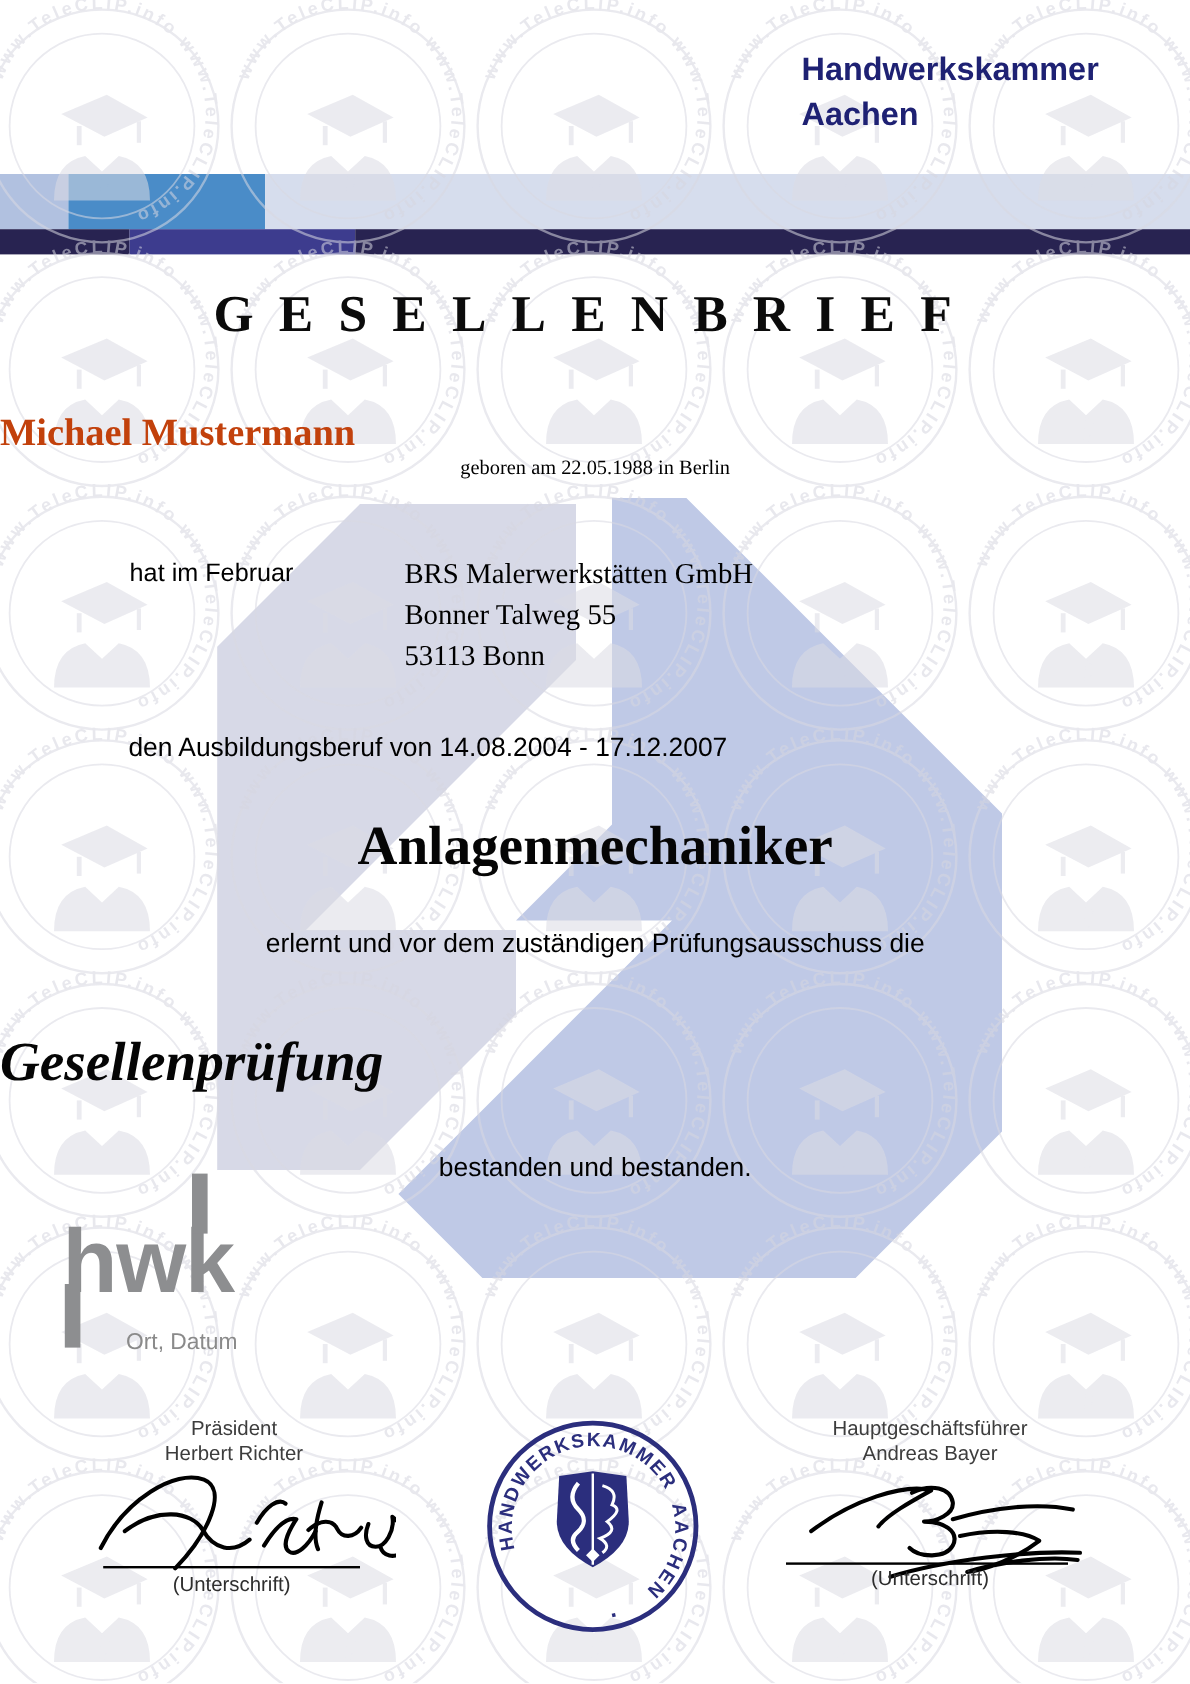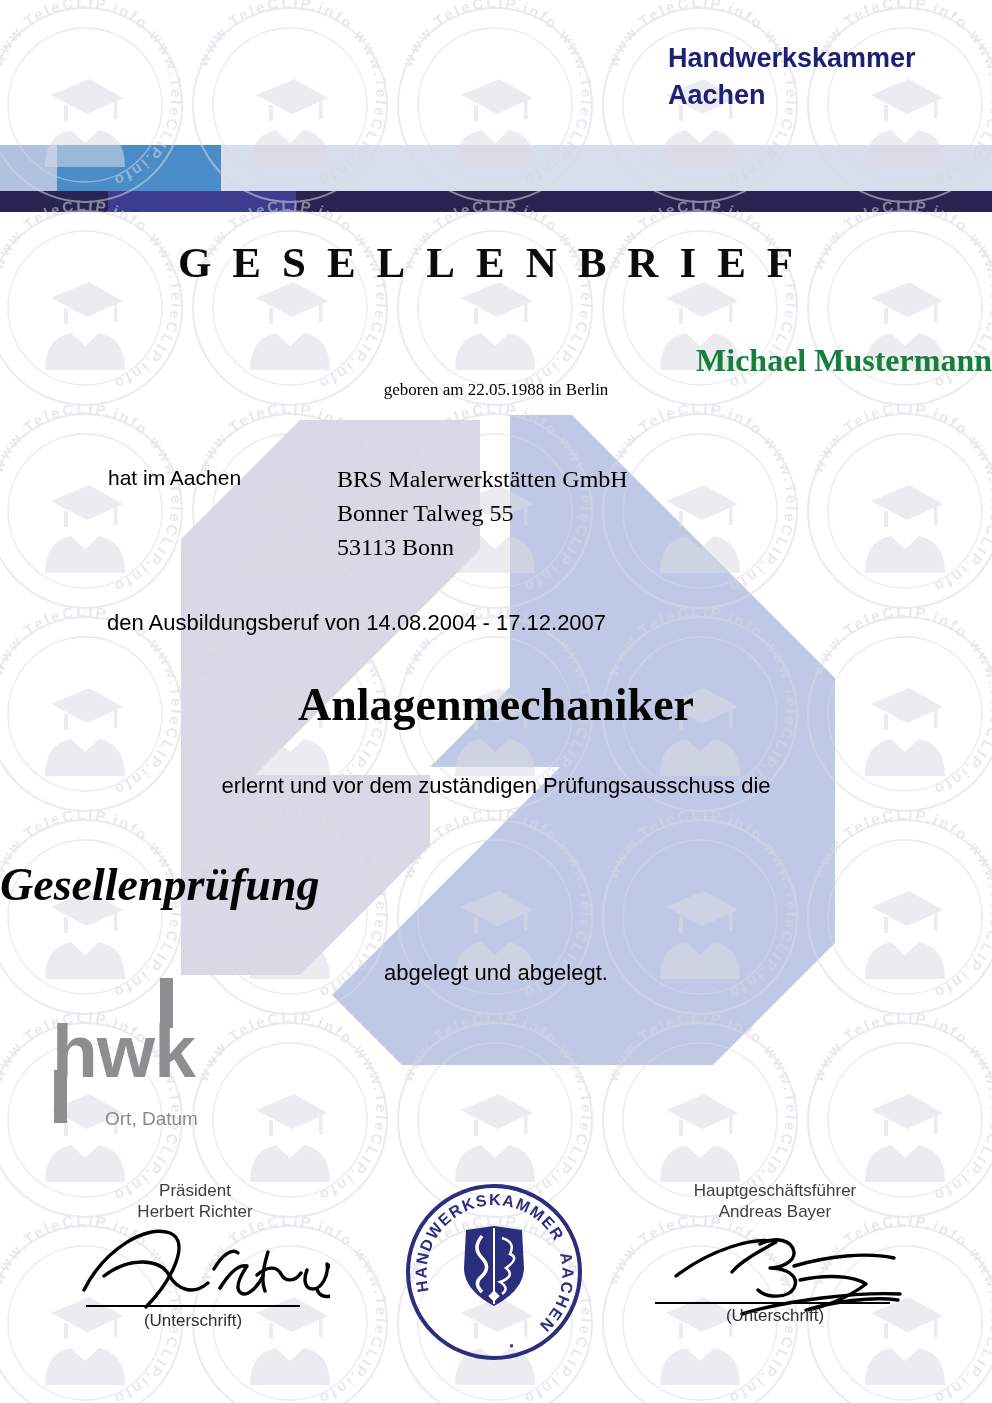--- a/index.html
+++ b/index.html
@@ -14,22 +14,22 @@
   
   .org-name{left:668px;top:40px;width:300px;font-weight:bold;font-size:27px;line-height:37px;color:#1e2173;}
   
   .bar{left:0;width:992px;display:flex;}
   .bar1{top:145px;height:46px;}
   .bar2{top:191px;height:21px;}
   .bar span{display:block;height:100%;}
   
   .doc-title{left:0;top:238px;width:992px;text-align:center;font-family:Liberation Serif, serif;
              font-weight:600;font-size:43px;letter-spacing:21px;color:#0b0b0b;}
-  .recipient-name{left:0;top:342px;width:992px;text-align:right;font-family:"Liberation Serif",serif;
-             font-weight:bold;font-size:32px;color:#15803d;}
+  .recipient-name{left:0;top:342px;width:992px;text-align:left;font-family:"Liberation Serif",serif;
+             font-weight:bold;font-size:32px;color:#c2410c;}
   .birth-line{left:0;top:380px;width:992px;text-align:center;font-family:"Liberation Serif",serif;
              font-size:17px;color:#000;}
   .betrieb-label{left:108px;top:466px;font-size:21px;color:#000;}
   .company-block{left:337px;top:462px;font-family:"Liberation Serif",serif;font-size:24px;line-height:34px;color:#000;}
   .period-line{left:107px;top:610px;font-size:22px;color:#000;}
   .beruf{left:0;top:678px;width:992px;text-align:center;font-family:"Liberation Serif",serif;
          font-weight:bold;font-size:46px;color:#050505;}
   .erlernt-line{left:0;top:773px;width:992px;text-align:center;font-size:22px;color:#000;}
   .pruefung{left:0;top:858px;width:992px;text-align:left;font-family:"Liberation Serif",serif;
          font-weight:bold;font-size:46px;color:#050505;font-style:italic;}
@@ -136,32 +136,32 @@
     <div class="abs org-name">
       <div>Handwerkskammer</div>
       <div>Aachen</div>
     </div>
 
     <div class="abs doc-title">GESELLENBRIEF</div>
 
     <div class="abs recipient-name">Michael Mustermann</div>
     <div class="abs birth-line">geboren am 22.05.1988 in Berlin</div>
 
-    <div class="abs betrieb-label">hat im Aachen</div>
+    <div class="abs betrieb-label">hat im Februar</div>
     <div class="abs company-block">
       <div>BRS Malerwerkstätten GmbH</div>
       <div>Bonner Talweg 55</div>
       <div>53113 Bonn</div>
     </div>
 
     <div class="abs period-line">den Ausbildungsberuf von 14.08.2004 - 17.12.2007</div>
     <div class="abs erlernt-line">erlernt und vor dem zuständigen Prüfungsausschuss die</div>
     <div class="abs beruf">Anlagenmechaniker</div>
     <div class="abs pruefung">Gesellenprüfung</div>
-    <div class="abs bestanden-line">abgelegt und abgelegt.</div>
+    <div class="abs bestanden-line">bestanden und bestanden.</div>
 
     <div class="abs hwk-text">hwk</div>
     <div class="abs hwk-desc"></div>
     <div class="abs hwk-kbar"></div>
 
     <div class="abs place-date-label">Ort, Datum</div>
 
     <div class="abs signer signer-left">
       <div>Präsident</div>
       <div>Herbert Richter</div>

